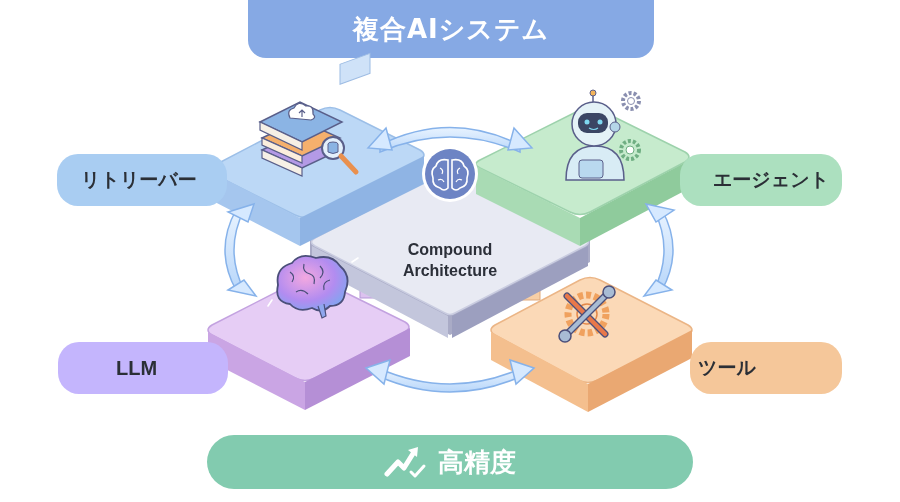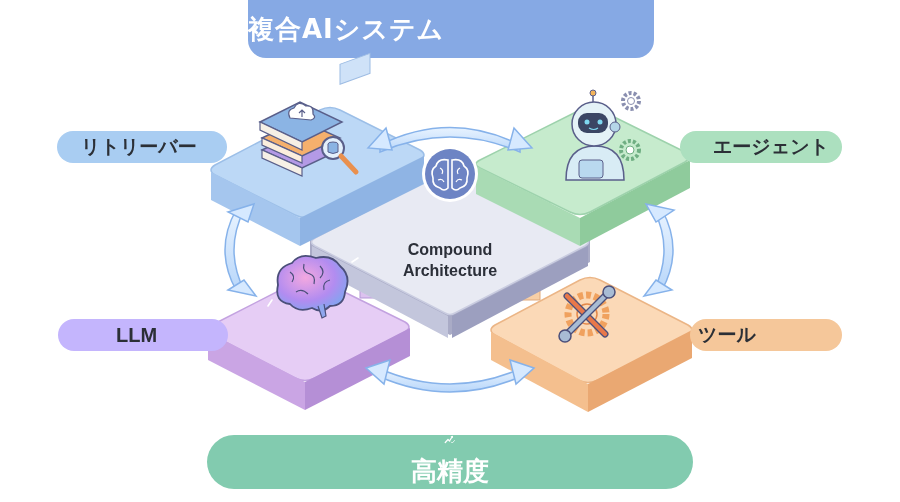--- a/index.html
+++ b/index.html
@@ -4,38 +4,38 @@
 <style>
   html, body { margin:0; padding:0; }
   body {
     width:900px; height:502px; overflow:hidden; position:relative;
     background:#ffffff;
     font-family:"DejaVu Sans", "Liberation Sans", sans-serif;
   }
   .title-banner {
     position:absolute; left:248px; top:0; width:406px; height:58px;
     background:#86a9e4; border-radius:0 0 18px 18px;
-    display:flex; align-items:center; 
+    display:flex; align-items:center; justify-content:center;
     color:#ffffff; font-size:26px; font-weight:bold; letter-spacing:1px;
   }
   .pill {
-    position:absolute; height:32px; border-radius:21px;
+    position:absolute; height:52px; border-radius:21px;
     display:flex; align-items:center;
-    font-size:19px; font-weight:bold; color:#2b2f36;
+    font-size:19px; font-weight:bold; color:#2b2f36;margin-top:23px;
   }
   .pill-retriever { left:57px; top:131px; width:170px; background:#a9cdf2; padding-left:24px; box-sizing:border-box; }
   .pill-agent     { left:680px; top:131px; width:162px; background:#ace0bf; justify-content:center; padding-left:20px; box-sizing:border-box; }
   .pill-llm       { left:58px; top:319px; width:170px; background:#c4b5fd; padding-left:58px; box-sizing:border-box; font-family:"Liberation Sans", sans-serif; font-size:20px; }
   .pill-tool      { left:690px; top:319px; width:152px; background:#f5c79a; padding-left:8px; box-sizing:border-box; }
 
   .bottom-banner {
     position:absolute; left:207px; top:435px; width:486px; height:54px;
     background:#82cbaf; border-radius:27px;
     display:flex; align-items:center; justify-content:center; gap:10px;
-    color:#ffffff; font-size:26px; font-weight:bold;flex-direction:column;
+    color:#ffffff; font-size:26px; font-weight:bold;
   }
   .bottom-banner svg { width:44px; height:36px; }
 
   svg.diagram { position:absolute; left:0; top:0; }
   .center-label {
     position:absolute; left:370px; top:210px; width:160px;
     text-align:center; color:#2b2f38;
     font-family:"Liberation Sans", sans-serif; font-weight:bold;
     font-size:16px; line-height:21px;margin-top:29px;
   }

